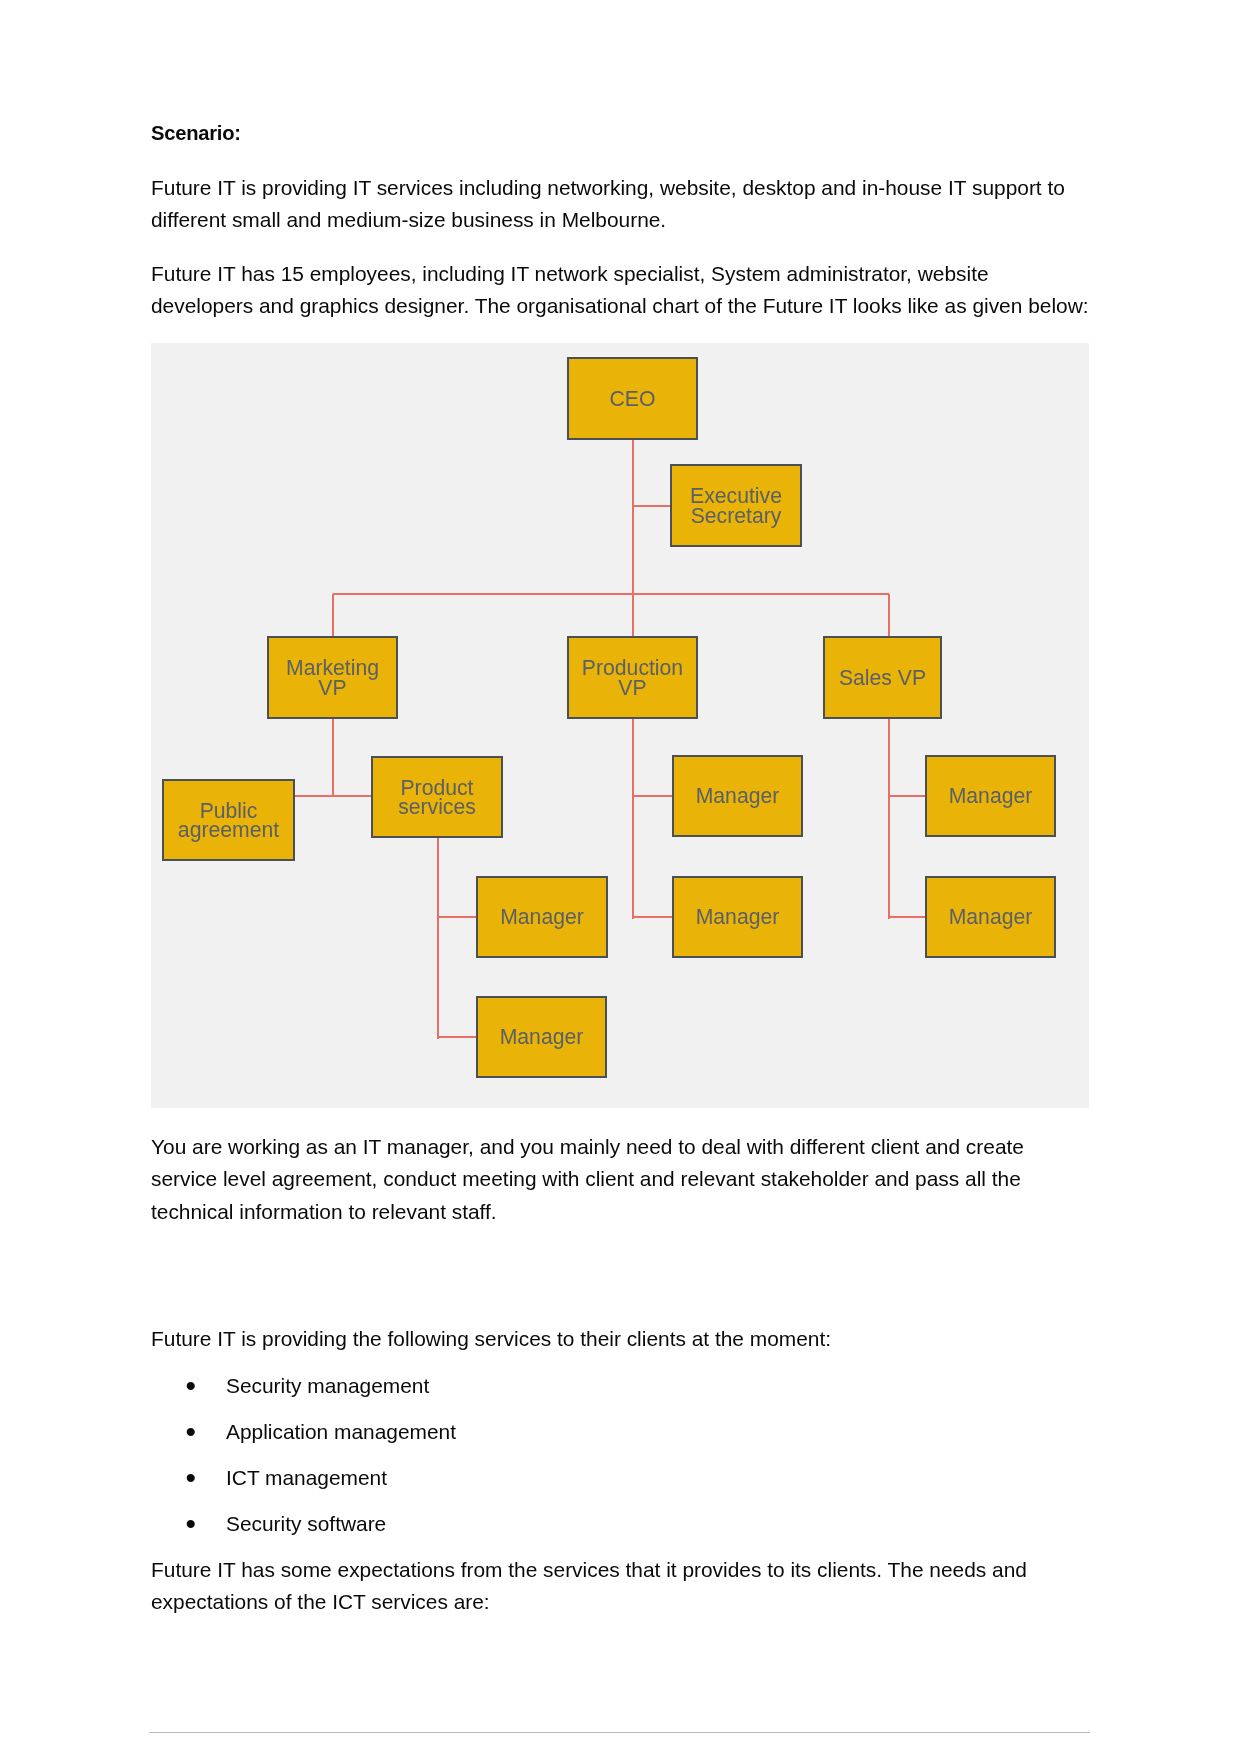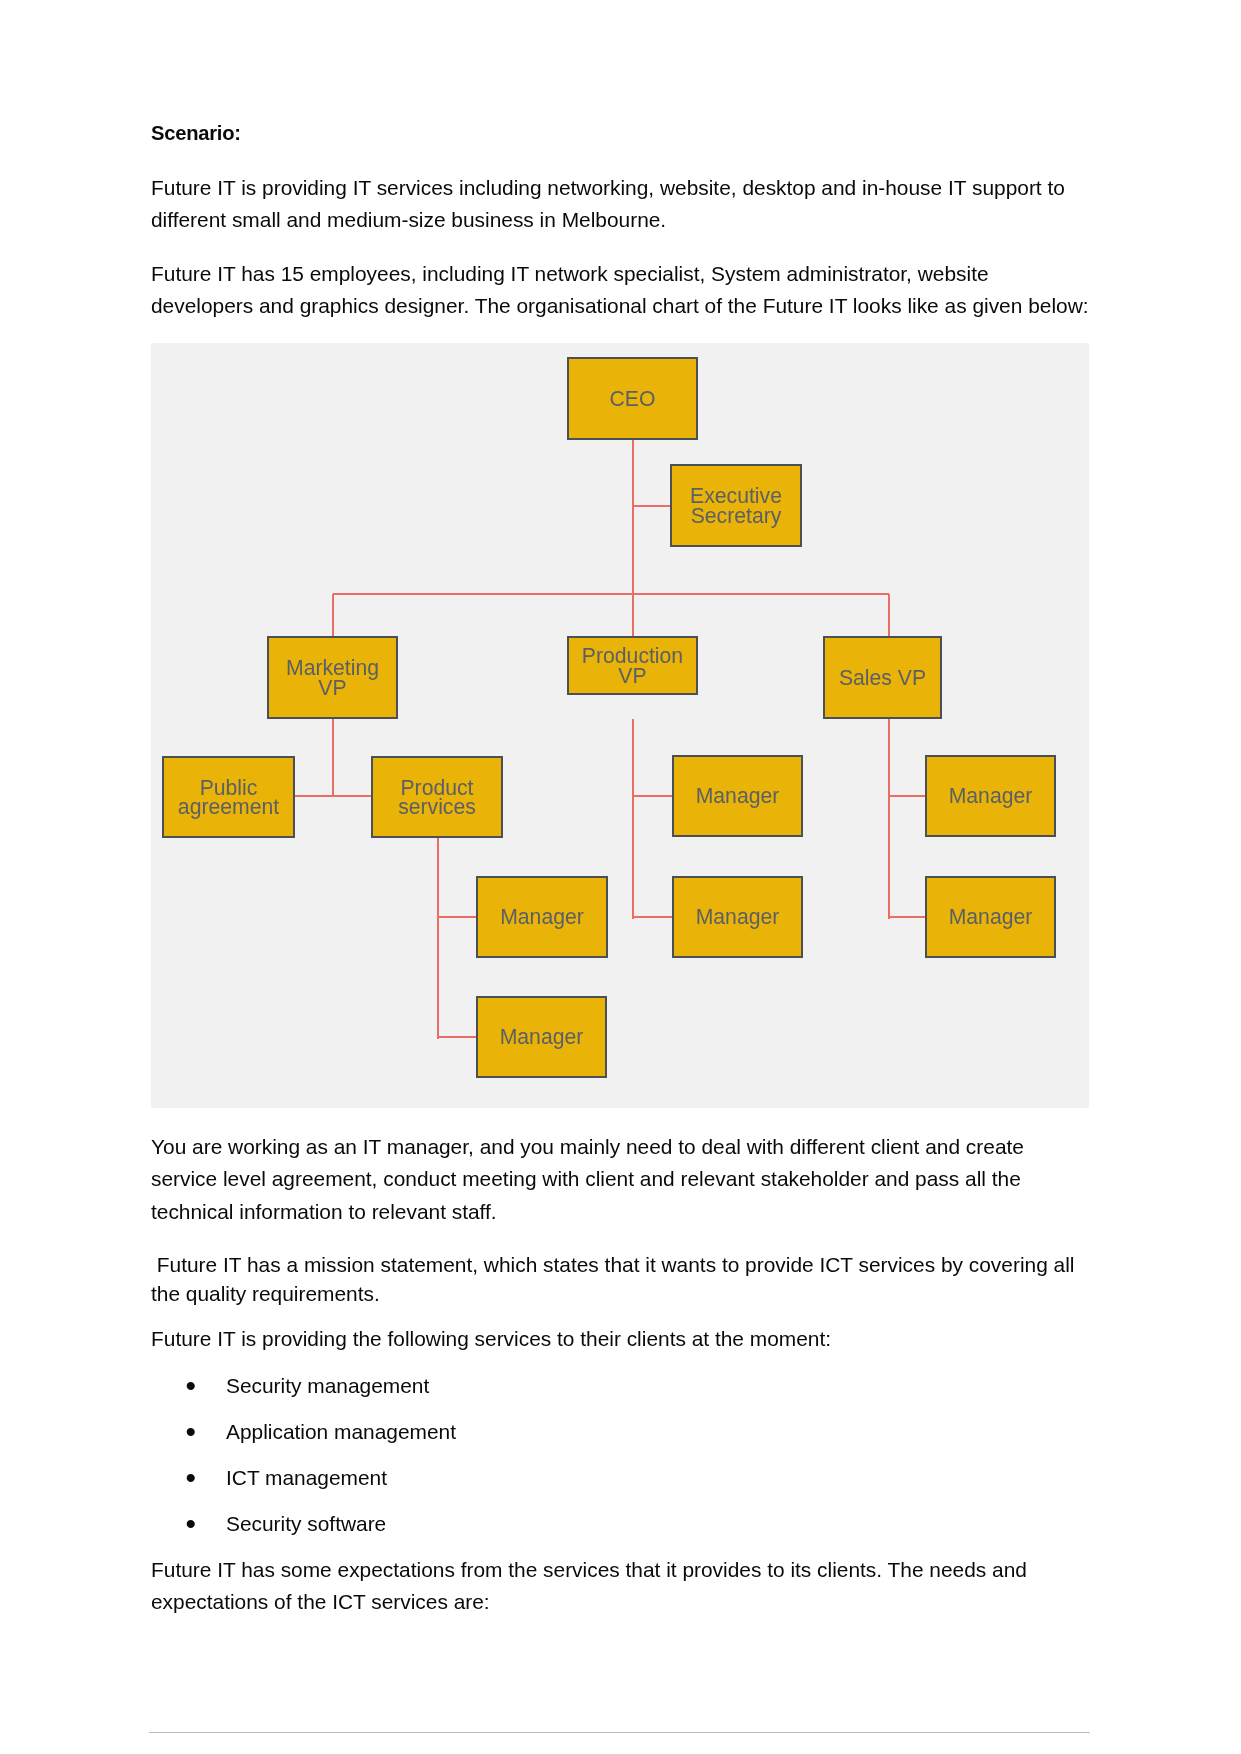--- a/index.html
+++ b/index.html
@@ -61,32 +61,32 @@
         <span class="nl">Executive</span>
         <span class="nl">Secretary</span>
       </div>
     </div>
 <div class="node" style="left:267px;top:636px;width:131px;height:83px">
       <div class="nt">
         <span class="nl">Marketing</span>
         <span class="nl">VP</span>
       </div>
     </div>
-<div class="node" style="left:567px;top:636px;width:131px;height:59px">
+<div class="node" style="left:567px;top:636px;width:131px;height:83px">
       <div class="nt">
         <span class="nl">Production</span>
         <span class="nl">VP</span>
       </div>
     </div>
 <div class="node" style="left:823px;top:636px;width:119px;height:83px">
       <div class="nt">
         <span class="nl">Sales VP</span>
       </div>
     </div>
-<div class="node" style="left:162px;top:756px;width:133px;height:82px">
+<div class="node" style="left:162px;top:779px;width:133px;height:82px">
       <div class="nt">
         <span class="nl">Public</span>
         <span class="nl">agreement</span>
       </div>
     </div>
 <div class="node" style="left:371px;top:756px;width:132px;height:82px">
       <div class="nt">
         <span class="nl">Product</span>
         <span class="nl">services</span>
       </div>
@@ -117,21 +117,20 @@
       </div>
     </div>
 <div class="node" style="left:476px;top:996px;width:131px;height:82px">
       <div class="nt">
         <span class="nl">Manager</span>
       </div>
     </div>
 
   <div class="blk" style="top:1131px">You are working as an IT manager, and you mainly need to deal with different client and create service level agreement, conduct meeting with client and relevant stakeholder and pass all the technical information to relevant staff.</div>
 
-  <div class="blk tight pre" style="top:1249.5px"> Future IT has a mission statement, which states that it wants to provide ICT services by covering all the quality requirements.</div>
 
   <div class="blk" style="top:1323px">Future IT is providing the following services to their clients at the moment:</div>
 
   <ul class="svc" style="top:1362.5px">
     <li><span class="bul">•</span><span>Security management</span></li>
     <li><span class="bul">•</span><span>Application management</span></li>
     <li><span class="bul">•</span><span>ICT management</span></li>
     <li><span class="bul">•</span><span>Security software</span></li>
   </ul>
 

